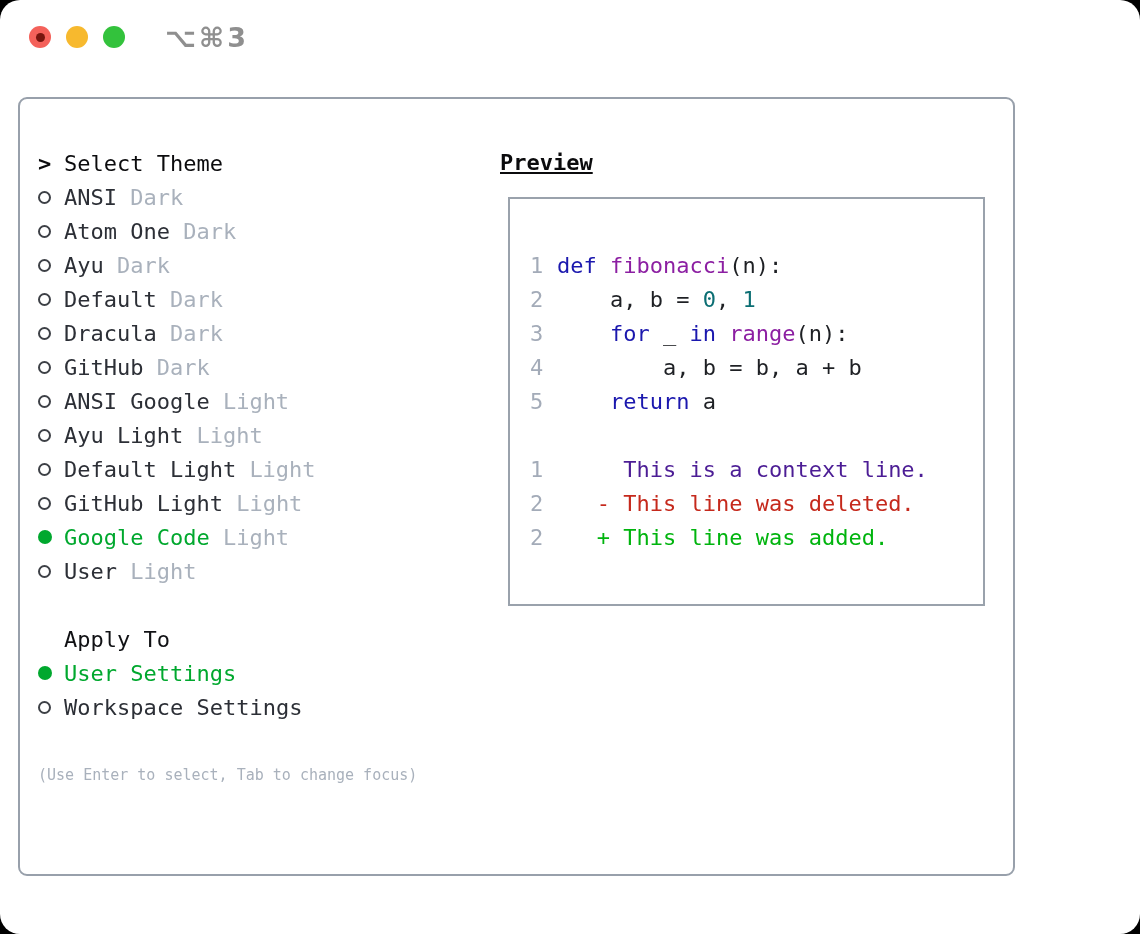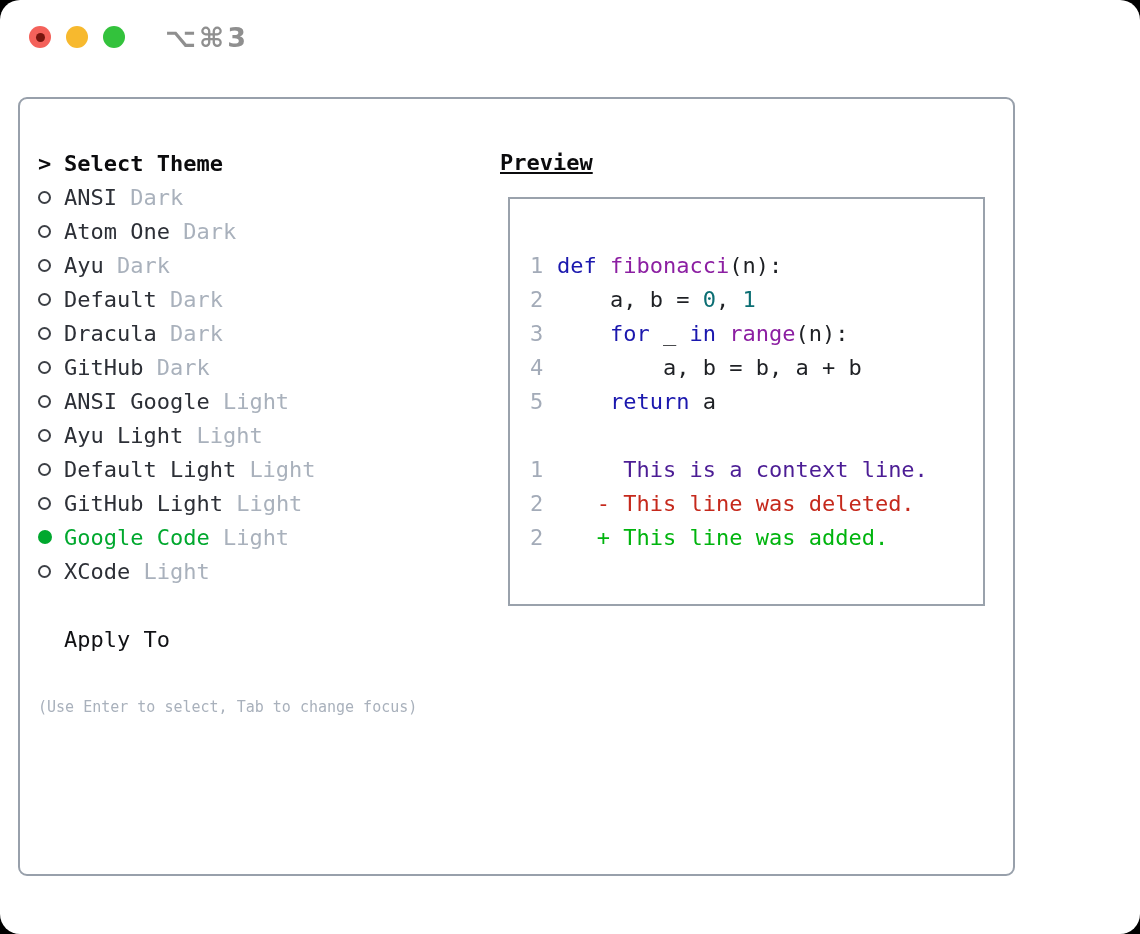--- a/index.html
+++ b/index.html
@@ -26,21 +26,21 @@
     box-sizing:border-box;border:2px solid #98a0ab;border-radius:9px;
     background:#fff;padding:47px 0 0 18px;display:flex;
   }
   .row{display:flex;align-items:center;height:34px;font-size:22px;white-space:pre;}
   .gap{height:34px;}
   .left-col{width:462px;flex:none;}
   .marker{width:26px;flex:none;display:flex;align-items:center;}
   .circle{width:13px;height:13px;box-sizing:border-box;border:2px solid #3d4046;border-radius:50%;}
   .sel .circle{border:none;background:var(--green);width:14px;height:14px;}
   .hdr-marker{font-weight:bold;color:#0b0b0d;}
-  .hdr-text{font-weight:bold;color:#0b0b0d;}
+  .hdr-text{font-weight:normal;color:#0b0b0d;}
   .tname{color:#2c2f36;}
   .sel .tname{color:var(--green);}
   .tvar{color:#a9b1bc;margin-left:0.6em;}
   .apply-hdr{color:#101114;}
   .hint{
     margin-top:34px;width:440px;font-size:15px;line-height:34px;color:#a9b1bc;
     white-space:normal;word-wrap:break-word;
   }
   
   .right-col{flex:1;}
@@ -134,32 +134,42 @@
     <span class="tname">GitHub Light</span>
     <span class="tvar">Light</span>
   </div>
           <div class="row sel">
     <span class="marker"><span class="circle"></span></span>
     <span class="tname">Google Code</span>
     <span class="tvar">Light</span>
   </div>
           <div class="row">
     <span class="marker"><span class="circle"></span></span>
-    <span class="tname">XCode</span>
+    <span class="tname">User</span>
     <span class="tvar">Light</span>
   </div>
         </div>
 
       <div class="gap"></div>
 
       <div class="row">
         <span class="marker"></span>
         <span class="apply-hdr">Apply To</span>
       </div>
 
+      <div id="apply-list">
+          <div class="row sel">
+    <span class="marker"><span class="circle"></span></span>
+    <span class="tname">User Settings</span>
+  </div>
+          <div class="row">
+    <span class="marker"><span class="circle"></span></span>
+    <span class="tname">Workspace Settings</span>
+  </div>
+        </div>
 
       <div class="hint">(Use Enter to select, Tab to change focus)</div>
     </div>
 
     <div class="right-col">
       <div class="preview-hdr">Preview</div>
       <div class="preview-box" id="preview-box">
           <div class="pline"><span class="ln">1</span><span class="codetxt"><span class="tok-kw">def</span><span class="tok-pl"> </span><span class="tok-fn">fibonacci</span><span class="tok-pl">(n):</span></span></div>
           <div class="pline"><span class="ln">2</span><span class="codetxt"><span class="tok-pl">    a, b = </span><span class="tok-num">0</span><span class="tok-pl">, </span><span class="tok-num">1</span></span></div>
           <div class="pline"><span class="ln">3</span><span class="codetxt"><span class="tok-pl">    </span><span class="tok-kw">for</span><span class="tok-pl"> _ </span><span class="tok-kw">in</span><span class="tok-pl"> </span><span class="tok-fn">range</span><span class="tok-pl">(n):</span></span></div>

